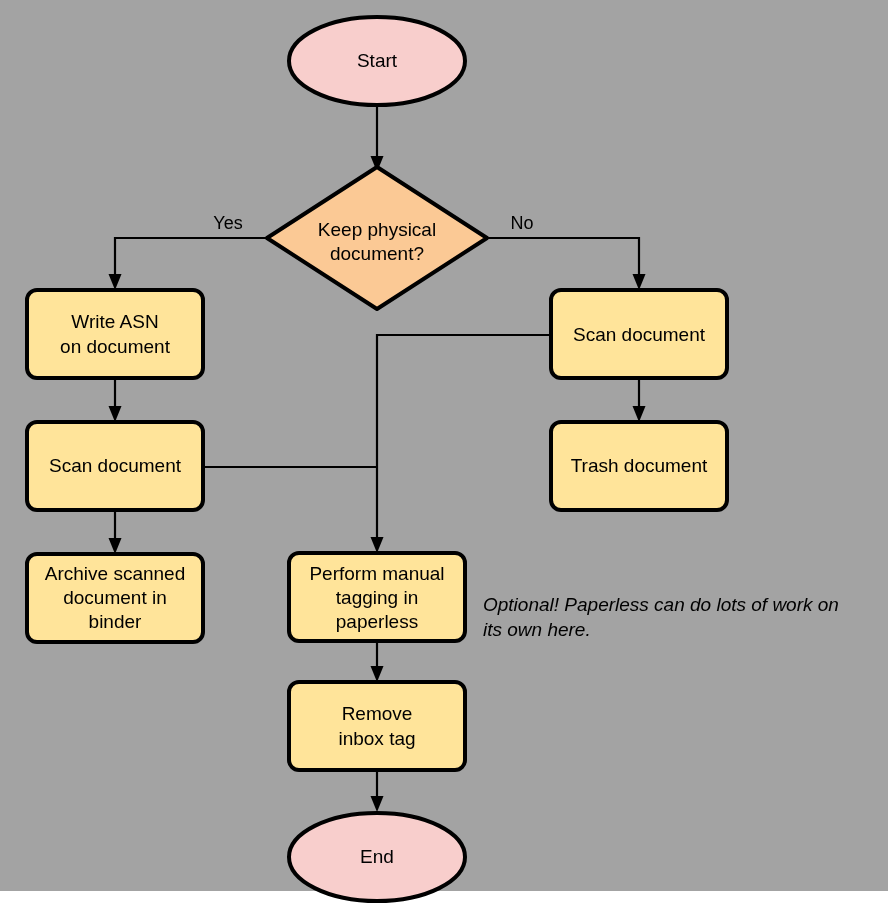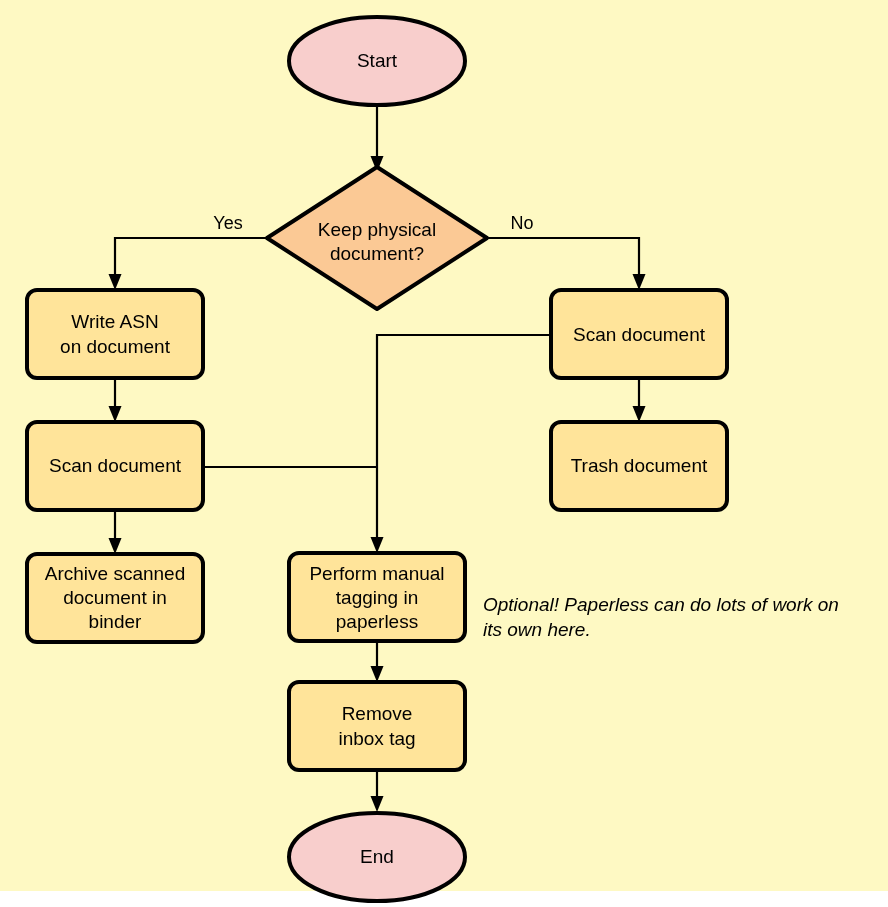--- a/index.html
+++ b/index.html
@@ -10,21 +10,21 @@
   body {
     width: 888px;
     height: 907px;
     overflow: hidden;
     font-family: "Liberation Sans", sans-serif;
   }
   #flowchart-root {
     position: relative;
     width: 888px;
     height: 891px;
-    background: #fef9c3;
+    background: #a3a3a3;
   }
   svg#flow-svg {
     display: block;
     width: 888px;
     height: 907px;
   }
   .node-shape {
     stroke: #000000;
     stroke-width: 4;
     stroke-linejoin: round;

